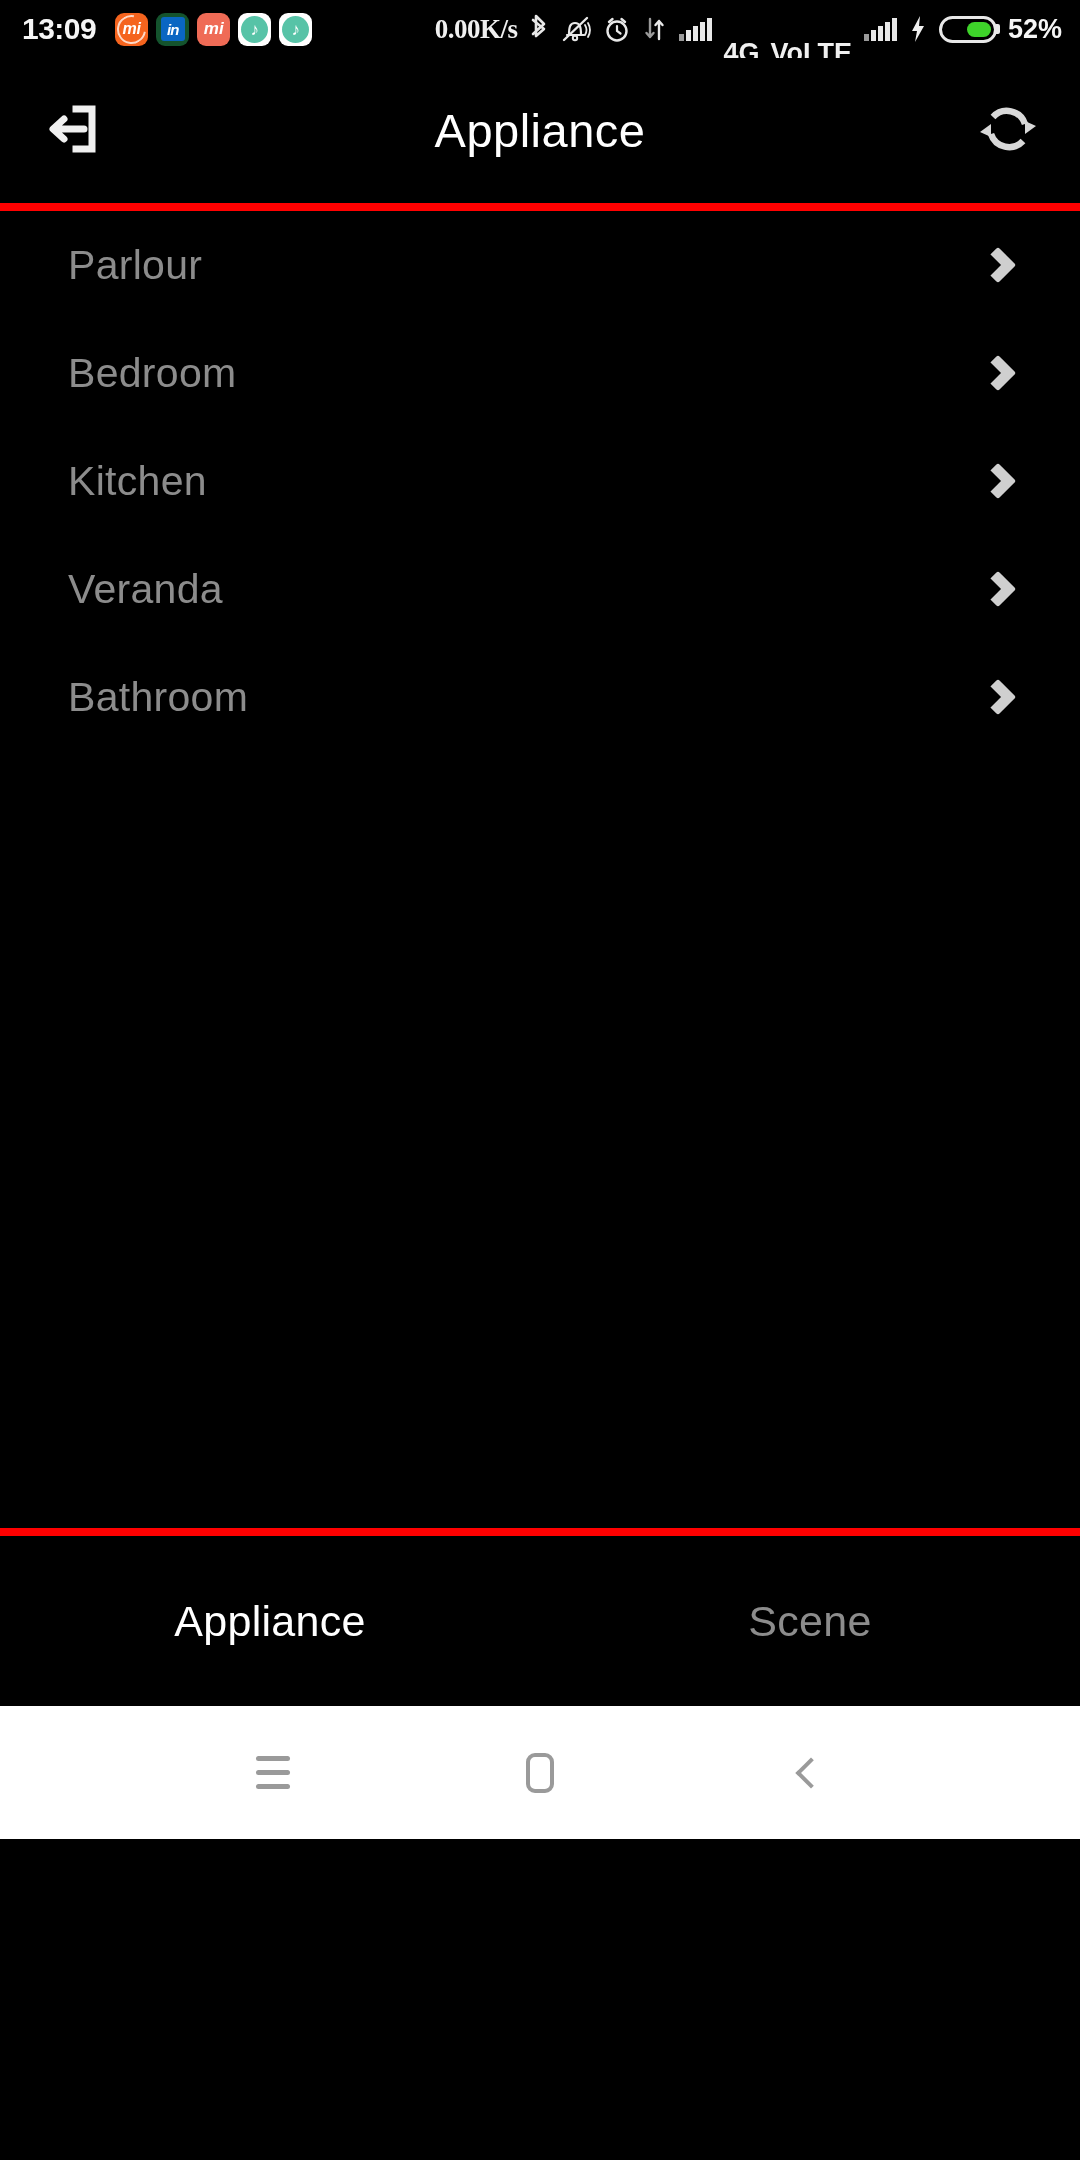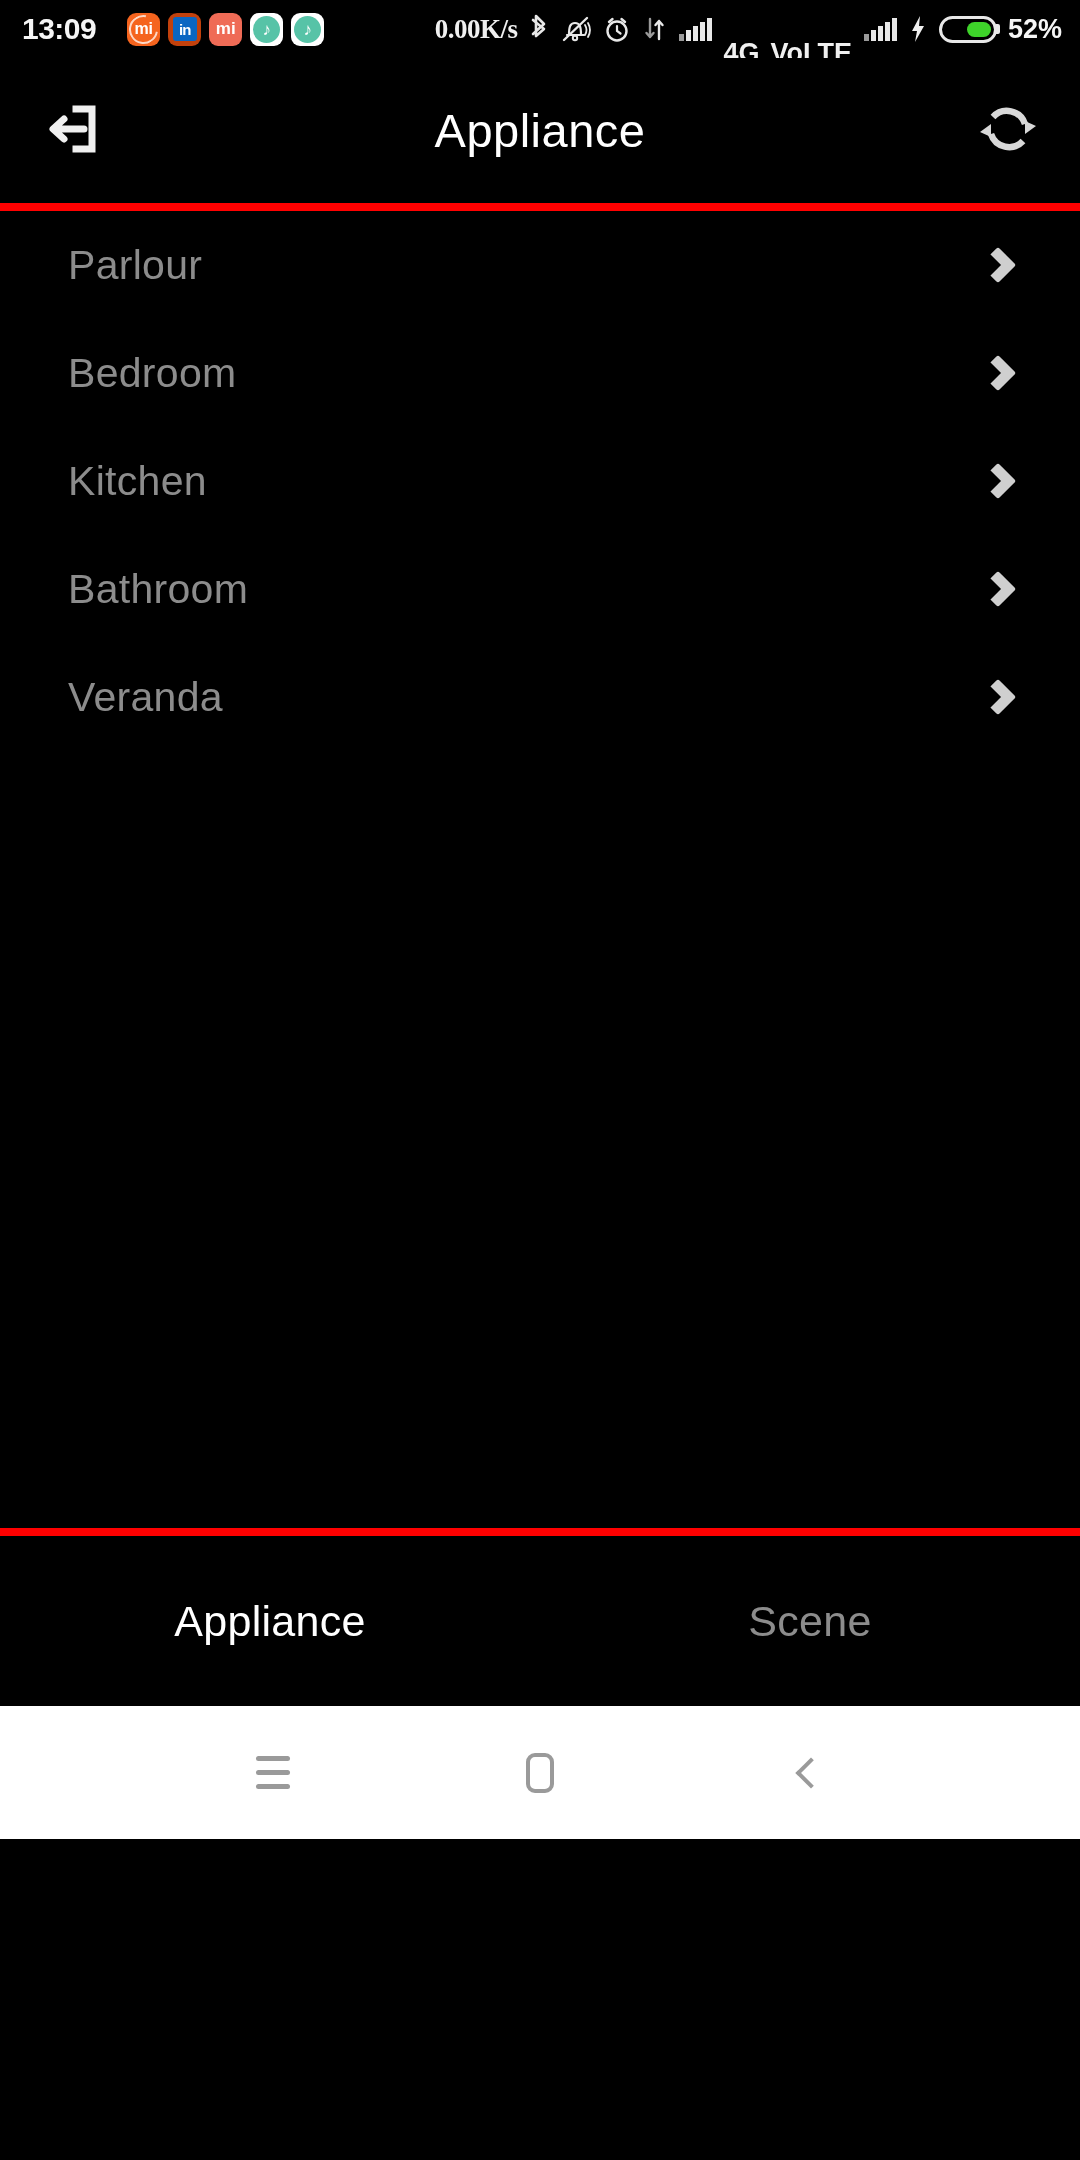--- a/index.html
+++ b/index.html
@@ -24,36 +24,36 @@
     display:flex; align-items:center;
     padding:0 18px 0 22px;
     background:#000;
     color:#f2f2f2;
   }
   .sb-left { display:flex; align-items:center; gap:9px; }
   .sb-clock {
     font-size:30px; font-weight:bold; letter-spacing:-0.5px;
     color:#f5f5f5; line-height:1;
   }
-  .sb-apps { display:flex; align-items:center; gap:8px; margin-left:22px; }
+  .sb-apps { display:flex; align-items:center; gap:8px; margin-left:10px;font-style:italic; }
   .appicon {
     width:33px; height:33px; border-radius:9px;
     display:flex; align-items:center; justify-content:center;
     font-size:17px; font-weight:bold; color:#fff;
     overflow:hidden; position:relative;
   }
   .ai-mi-orange { background:#f5641e; }
   .ai-mi-orange .mi-glyph { font-size:16px; color:#fff; font-weight:bold; }
   .ai-mi-orange::before {
     content:""; position:absolute; width:25px; height:25px;
     border:2px solid rgba(255,255,255,.75);
     border-radius:50%; border-right-color:transparent;
     transform:rotate(-35deg);
   }
-  .ai-linkedin { background:#c2410c;align-items:center; }
+  .ai-linkedin { background:#14532d;align-items:center; }
   .ai-linkedin .li-box {
     width:24px; height:24px; background:#0a66c2; border-radius:3px;
     display:flex; align-items:center; justify-content:center;
     color:#fff; font-size:15px; font-weight:bold; font-family:"Liberation Sans",sans-serif;
     letter-spacing:-1px;
   }
   .ai-mi-salmon { background:#ef6b56; }
   .ai-mi-salmon .mi-glyph { font-size:17px; color:#fff; font-weight:bold; }
   .ai-music { background:#fff; }
   .ai-music .note-circle {
@@ -322,27 +322,27 @@
           <span class="chev"></span>
         </span>
       </div>
       <div class="row">
         <span class="row-label">Kitchen</span>
         <span class="row-chevron">
           <span class="chev"></span>
         </span>
       </div>
       <div class="row">
+        <span class="row-label">Veranda</span>
+        <span class="row-chevron">
+          <span class="chev"></span>
+        </span>
+      </div>
+      <div class="row">
         <span class="row-label">Bathroom</span>
-        <span class="row-chevron">
-          <span class="chev"></span>
-        </span>
-      </div>
-      <div class="row">
-        <span class="row-label">Veranda</span>
         <span class="row-chevron">
           <span class="chev"></span>
         </span>
       </div>
     </div>
 
   <div class="redline" style="background: rgb(255, 0, 0);"></div>
 
   <div class="tabbar" id="tab-bar">
       <div class="tab active">Appliance</div>

